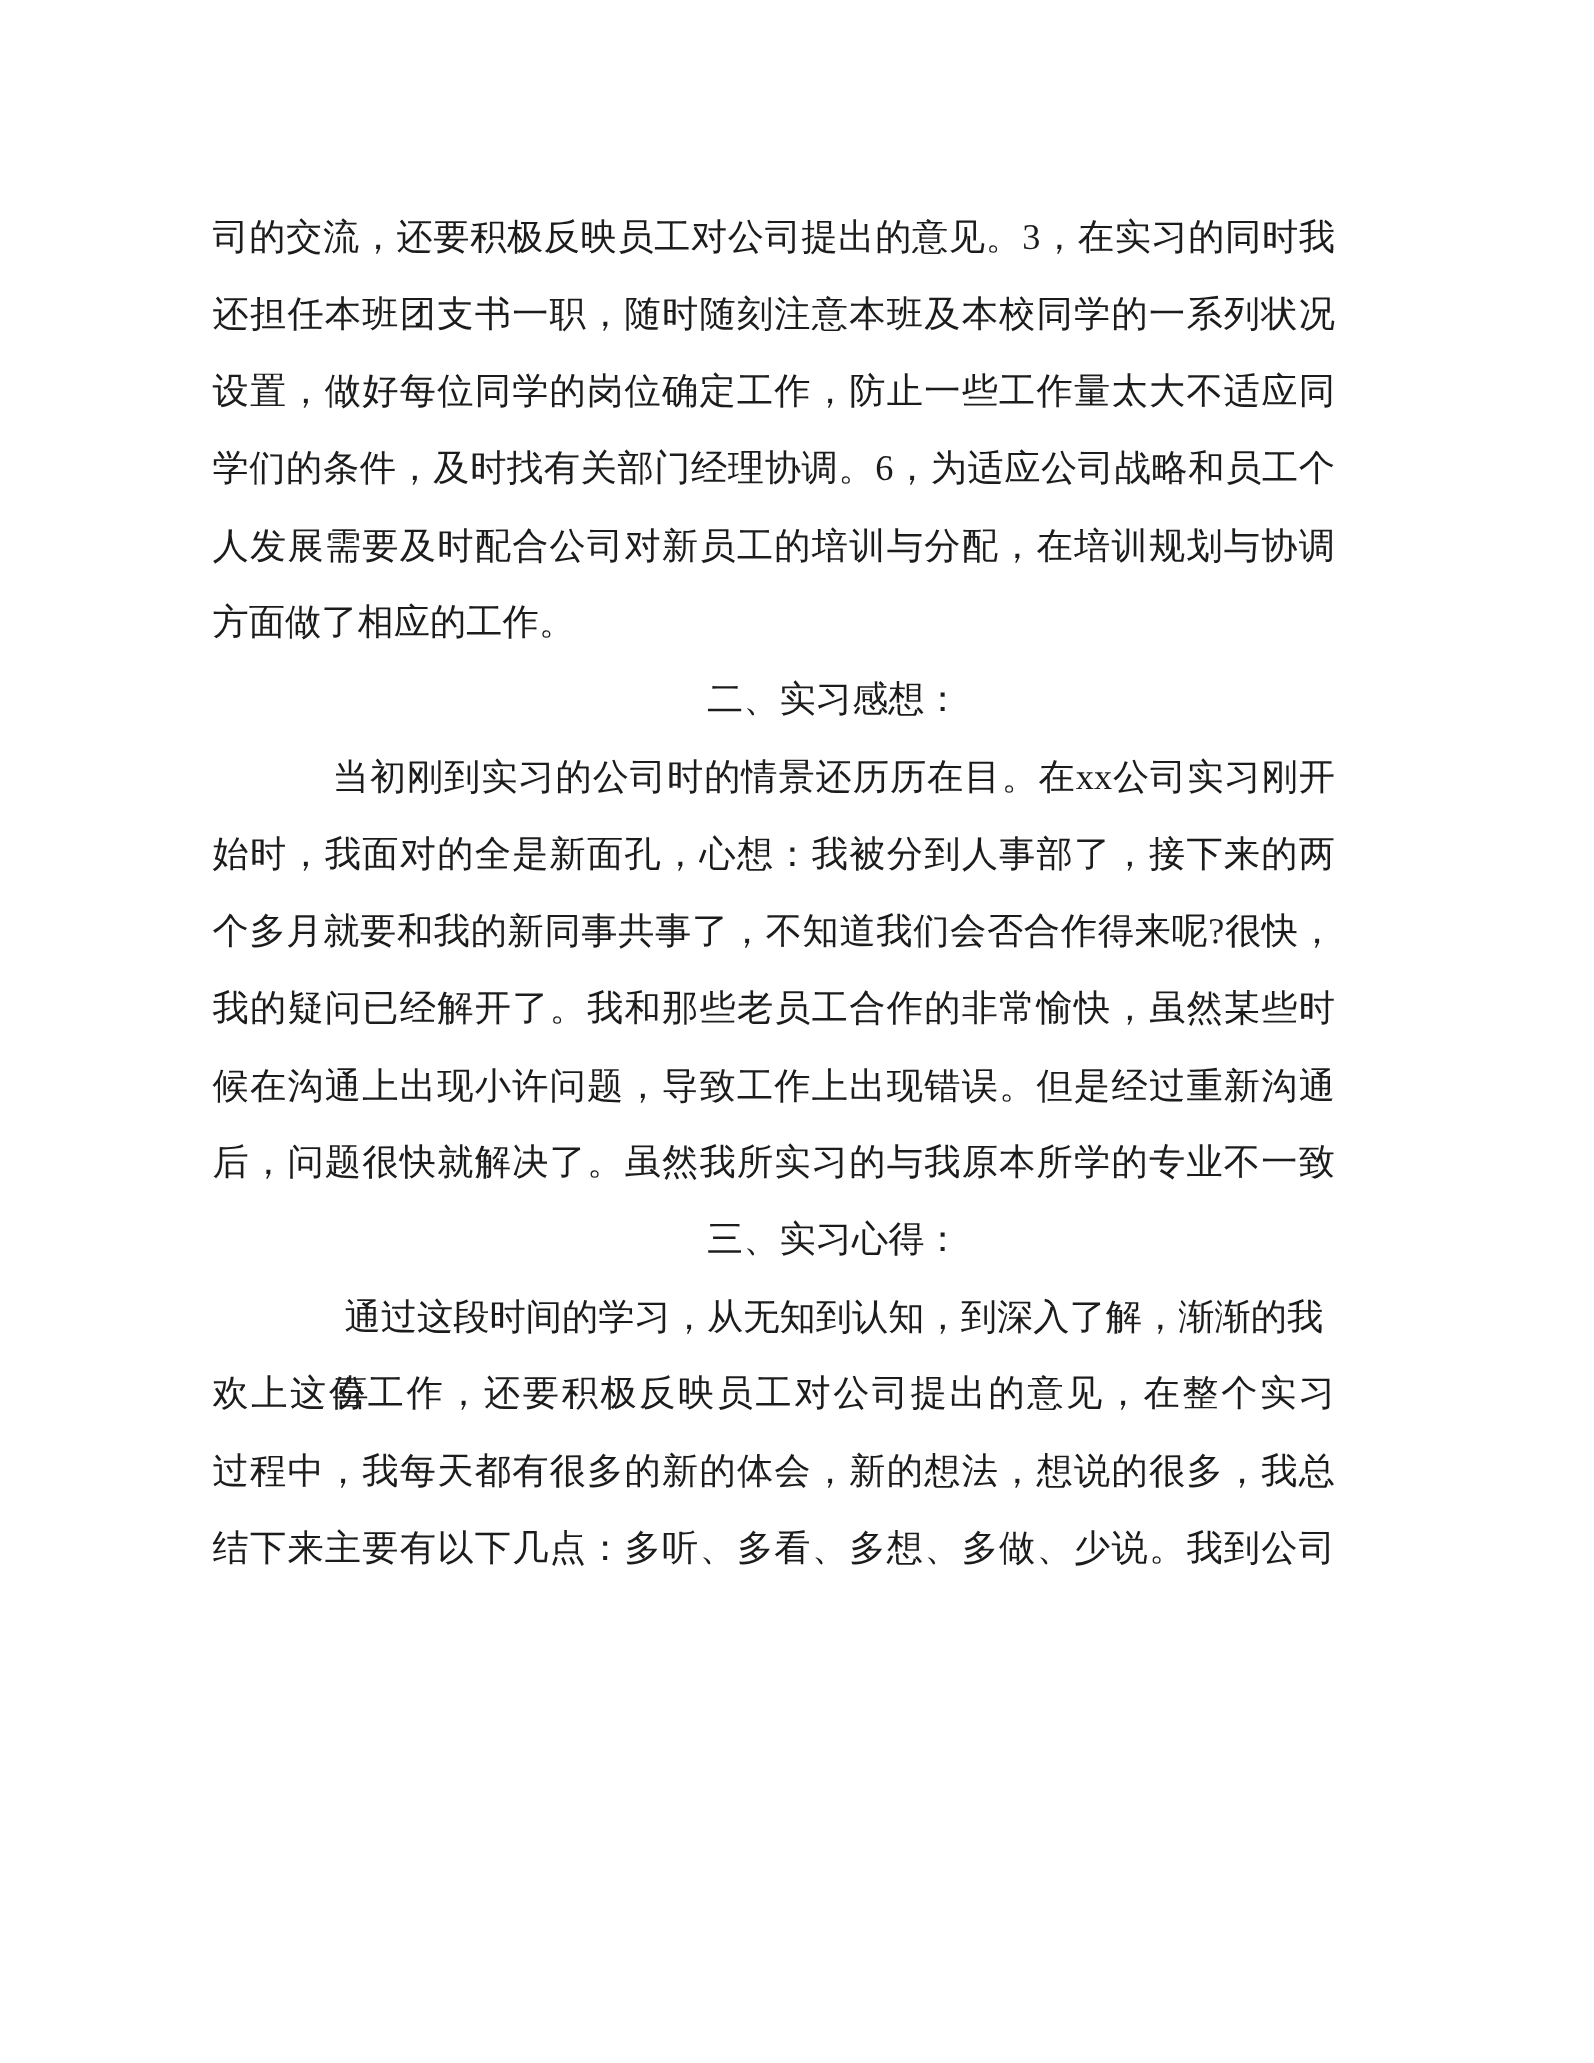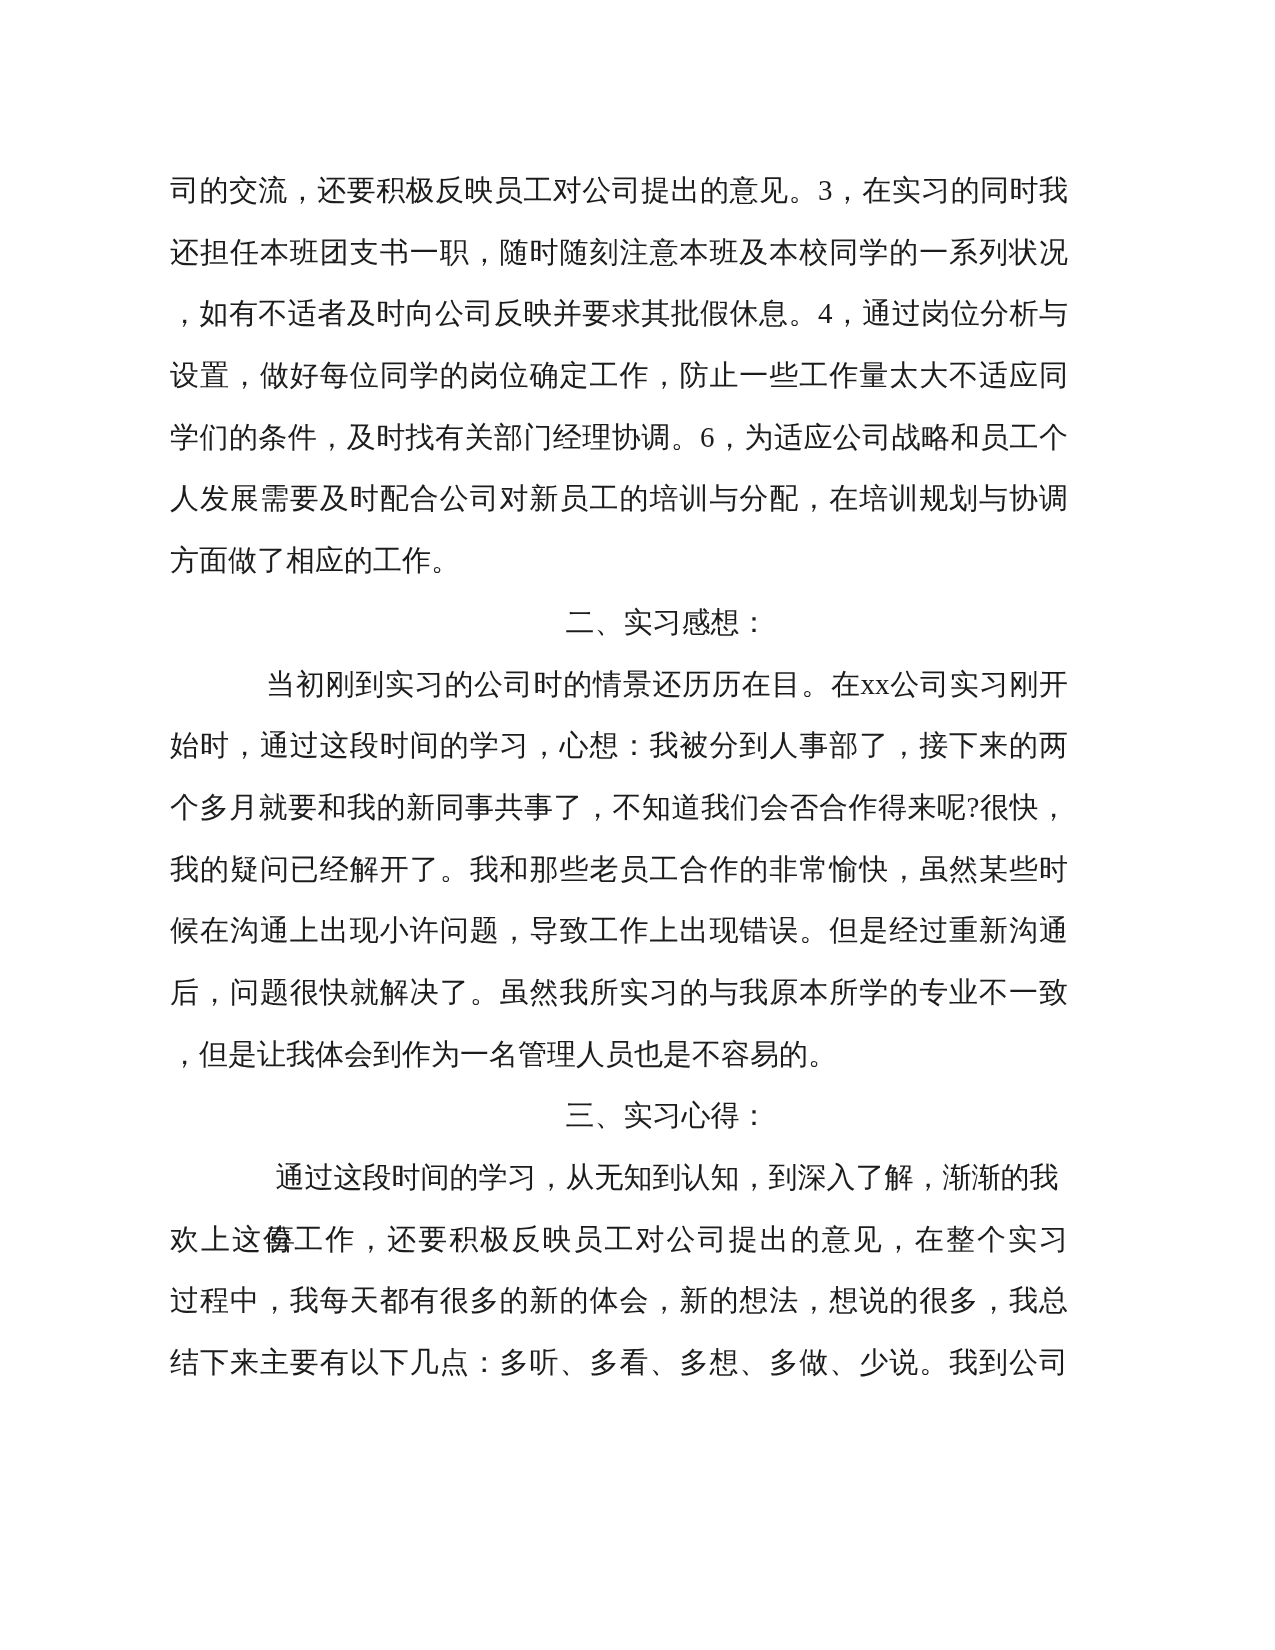--- a/index.html
+++ b/index.html
@@ -41,32 +41,30 @@
     text-align: center;
   }
 </style>
 </head>
 <body>
 
 <div class="page">
   <div class="textcol">
     <div class="line fill">司的交流，还要积极反映员工对公司提出的意见。3，在实习的同时我</div>
     <div class="line fill">还担任本班团支书一职，随时随刻注意本班及本校同学的一系列状况</div>
-    <div class="line fill">，如有不适者及时向公司反映并要求其批假休息。4，通过岗位分析与</div>
     <div class="line fill">设置，做好每位同学的岗位确定工作，防止一些工作量太大不适应同</div>
     <div class="line fill">学们的条件，及时找有关部门经理协调。6，为适应公司战略和员工个</div>
     <div class="line fill">人发展需要及时配合公司对新员工的培训与分配，在培训规划与协调</div>
     <div class="line">方面做了相应的工作。</div>
     <div class="line indent">二、实习感想：</div>
     <div class="line indent fill">当初刚到实习的公司时的情景还历历在目。在xx公司实习刚开</div>
-    <div class="line fill">始时，通过这段时间的学习，心想：我被分到人事部了，接下来的两</div>
+    <div class="line fill">始时，我面对的全是新面孔，心想：我被分到人事部了，接下来的两</div>
     <div class="line fill">个多月就要和我的新同事共事了，不知道我们会否合作得来呢?很快，</div>
     <div class="line fill">我的疑问已经解开了。我和那些老员工合作的非常愉快，虽然某些时</div>
     <div class="line fill">候在沟通上出现小许问题，导致工作上出现错误。但是经过重新沟通</div>
     <div class="line fill">后，问题很快就解决了。虽然我所实习的与我原本所学的专业不一致</div>
-    <div class="line">，但是让我体会到作为一名管理人员也是不容易的。</div>
     <div class="line indent">三、实习心得：</div>
     <div class="line indent fill">通过这段时间的学习，从无知到认知，到深入了解，渐渐的我喜</div>
     <div class="line fill">欢上这份工作，还要积极反映员工对公司提出的意见，在整个实习</div>
     <div class="line fill">过程中，我每天都有很多的新的体会，新的想法，想说的很多，我总</div>
     <div class="line fill">结下来主要有以下几点：多听、多看、多想、多做、少说。我到公司</div>
   </div>
 </div>
 
 </body></html>

